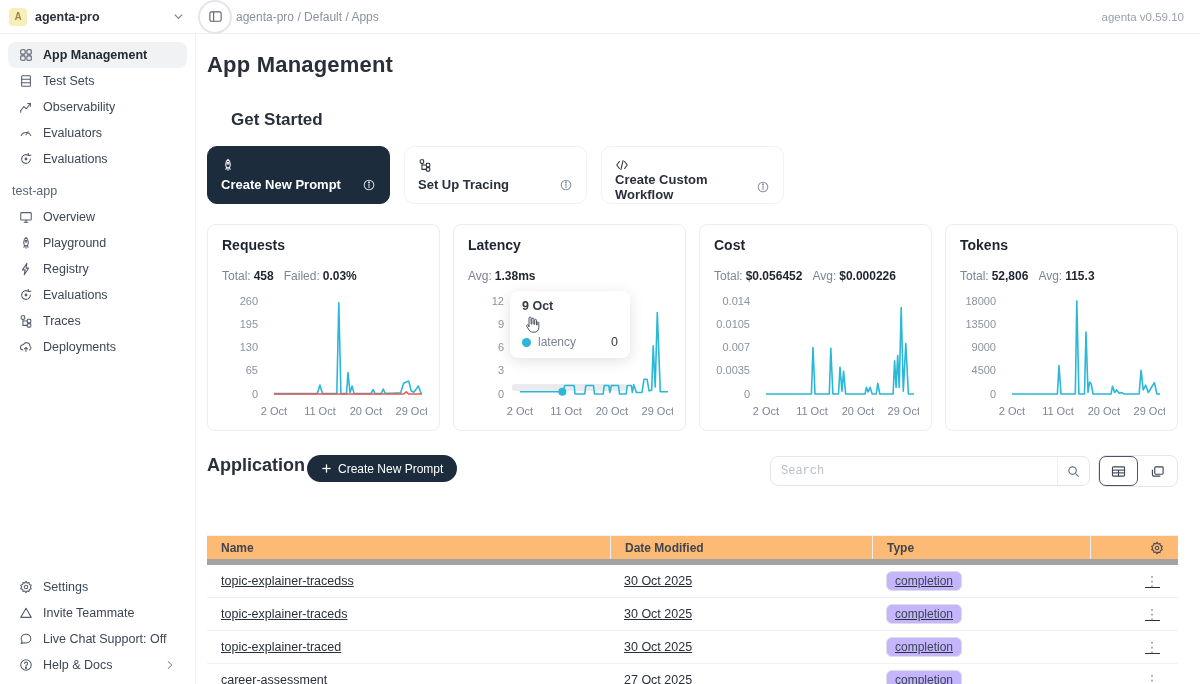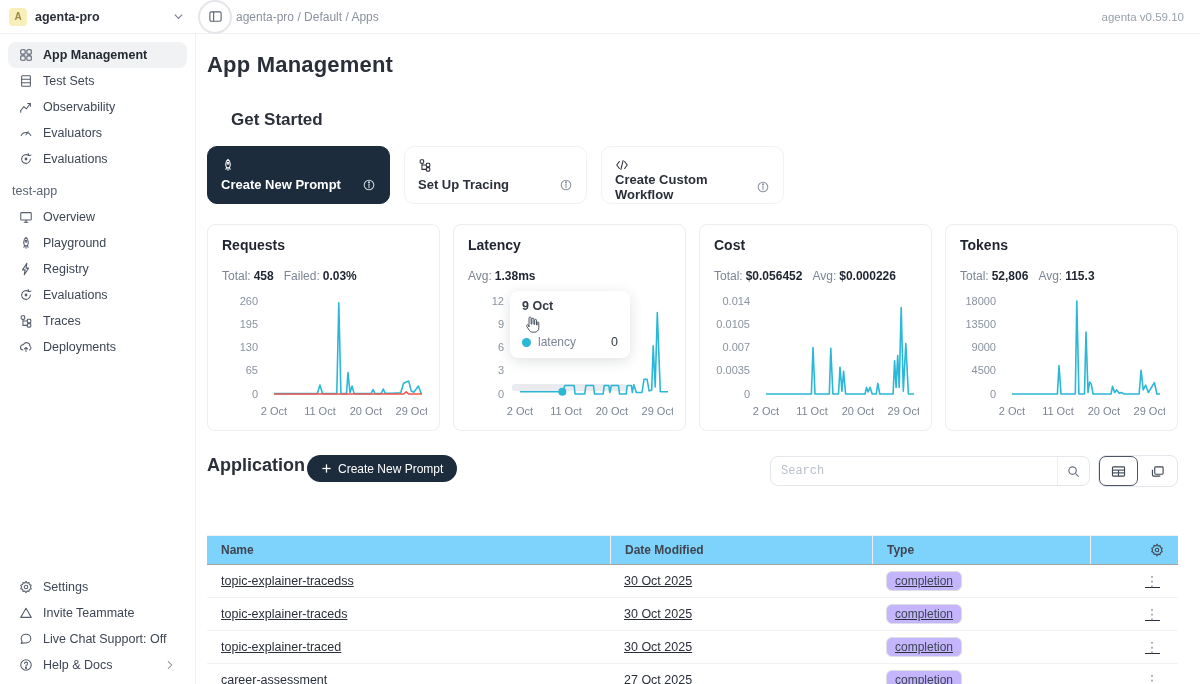--- a/index.html
+++ b/index.html
@@ -79,21 +79,21 @@
   .search-box input::placeholder { color:#b9c0c9; }
   .search-suffix { width:32px; height:100%; display:flex; align-items:center; justify-content:center;
     border-left:1px solid #eceef1; color:#6b7480; cursor:pointer; }
   .view-toggle { display:flex; border:1px solid #e3e6ea; border-radius:8px; background:#fff; }
   .vt-seg { width:39px; height:30px; display:flex; align-items:center; justify-content:center;
     color:#3d4654; cursor:pointer; }
   .vt-seg.selected { outline:1.5px solid #4b5563; outline-offset:-1.5px; border-radius:7px; }
 
   
   .table { margin-top:16px; }
-  .t-head { display:flex; background:#7dd3fc; border-top:1px solid #eef0f2; border-bottom:1px solid #a3a3a3;
+  .t-head { display:flex; background:#fdba74; border-top:1px solid #eef0f2; border-bottom:6px solid #a3a3a3;
     height:30px; align-items:center; font-size:12px; font-weight:700; color:#40454f;margin-top:48px; }
   .t-head .cell { padding:0 14px; height:100%; display:flex; align-items:center; }
   .t-head .cell + .cell { border-left:1px solid #eceef1; }
   .col-name { width:403px; }
   .col-date { width:262px; }
   .col-type { width:218px; }
   .col-actions { flex:1; justify-content:flex-end; }
   .t-row { display:flex; align-items:center; height:33px; border-bottom:1px solid #f0f2f4;
     font-size:12.5px; color:#2a2f3a; cursor:pointer; }
   .t-row .cell { padding:0 14px; display:flex; align-items:center;text-decoration:underline; }

